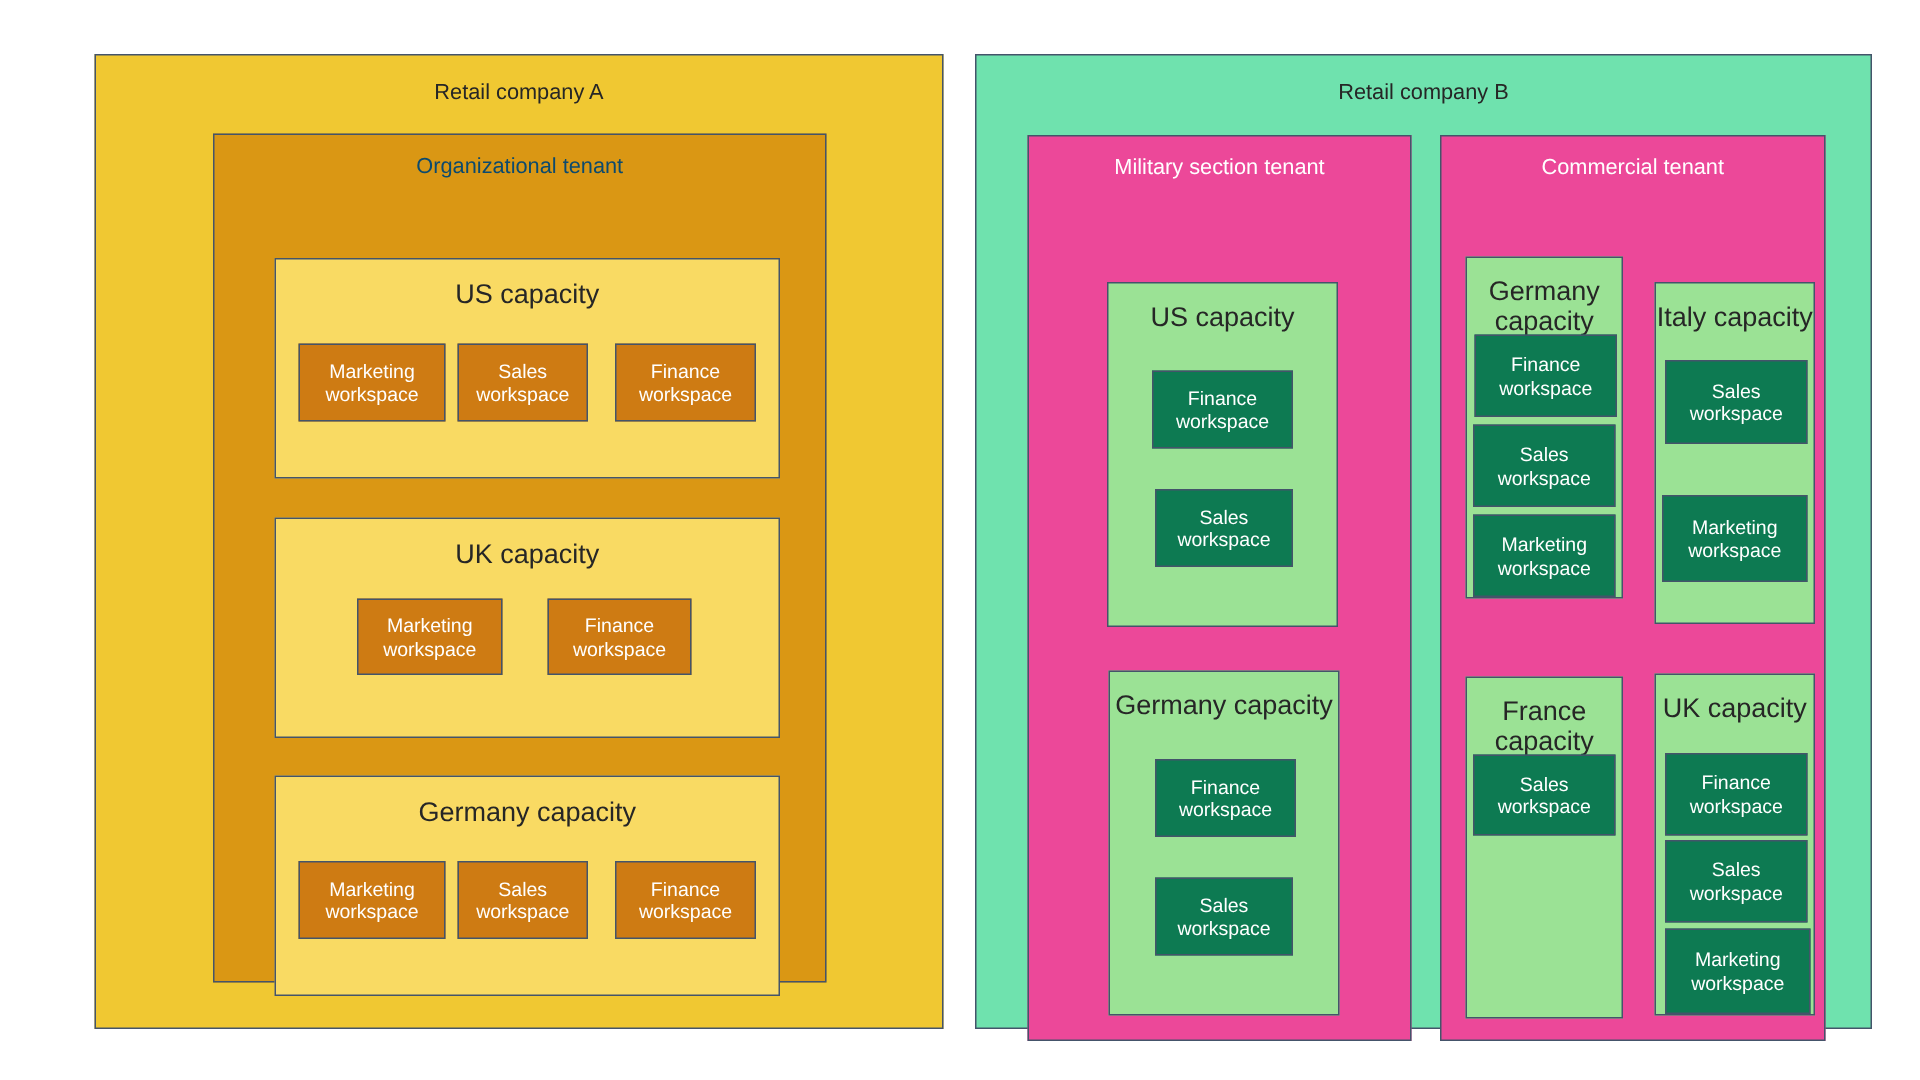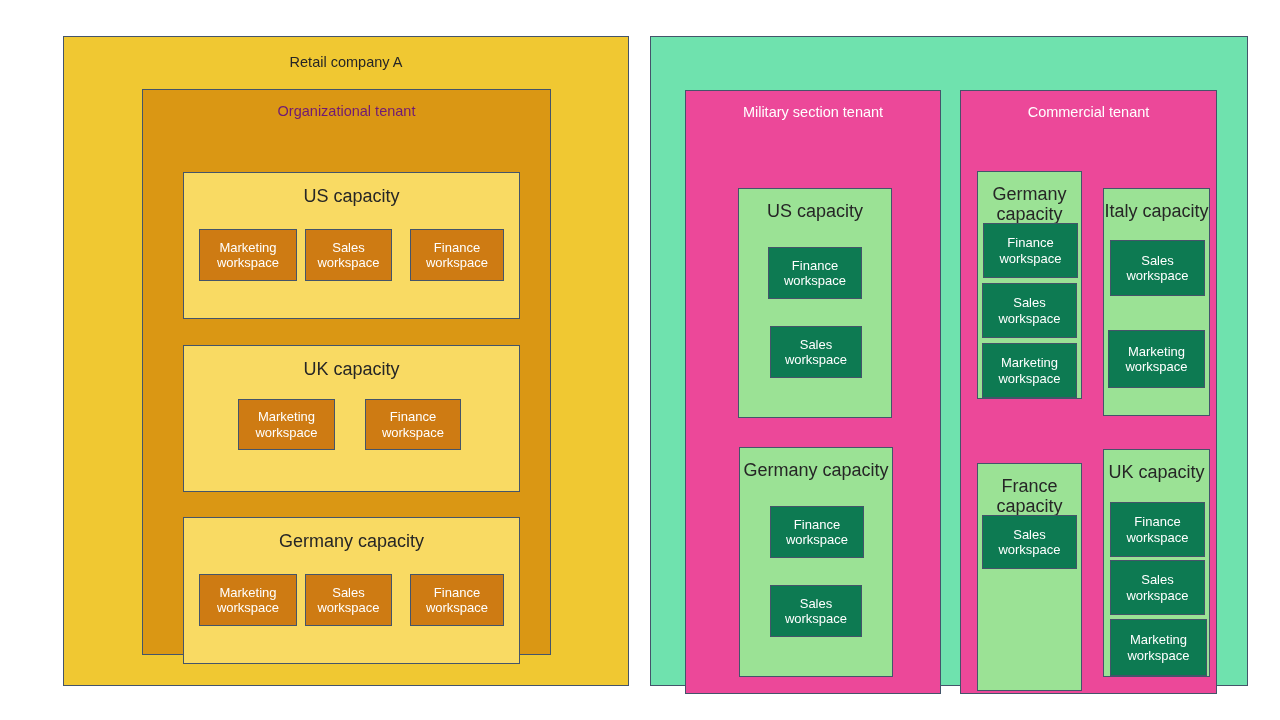--- a/index.html
+++ b/index.html
@@ -43,21 +43,21 @@
   }
   .company-a { background: #F0C832; }
   .company-b { background: #6FE2AE; }
 
   
   .tenant > .label {
     top: 13px;
     font-size: 14.5px;
   }
   .tenant-a { background: #DA9714; }
-  .tenant-a > .label { color: #701a75; }
+  .tenant-a > .label { color: #0c4a6e; }
   .tenant-b { background: #ec4899; }
   .tenant-b > .label { color: #FFFFFF; }
 
   
   .capacity > .label {
     font-size: 18px;
     color: #262626;
   }
   .cap-a { background: #F9DA63; }
   .cap-a > .label { top: 13px; }
@@ -113,20 +113,21 @@
 workspace</div>
         <div class="box workspace ws-a" style="left:121px; top:56px; width:87px; height:52px;">Sales
 workspace</div>
         <div class="box workspace ws-a" style="left:226px; top:56px; width:94px; height:52px;">Finance
 workspace</div>
       </div>
     </div>
   </div>
 
   <div class="box company company-b" style="left:650px; top:36px; width:598px; height:650px;">
+    <div class="label">Retail company B</div>
 
     <div class="box tenant tenant-b" style="left:34px; top:53px; width:256px; height:604px;">
       <div class="label">Military section tenant</div>
 
       <div class="box capacity cap-b" style="left:52px; top:97px; width:154px; height:230px;">
         <div class="label">US capacity</div>
         <div class="box workspace ws-b" style="left:29px; top:58px; width:94px; height:52px;">Finance
 workspace</div>
         <div class="box workspace ws-b" style="left:31px; top:137px; width:92px; height:52px;">Sales
 workspace</div>
@@ -156,21 +157,21 @@
       </div>
 
       <div class="box capacity cap-b" style="left:142px; top:97px; width:107px; height:228px;">
         <div class="label">Italy capacity</div>
         <div class="box workspace ws-b" style="left:6px; top:51px; width:95px; height:56px;">Sales
 workspace</div>
         <div class="box workspace ws-b" style="left:4px; top:141px; width:97px; height:58px;">Marketing
 workspace</div>
       </div>
 
-      <div class="box capacity cap-b" style="left:16px; top:372px; width:105px; height:228px;">
+      <div class="box capacity cap-b" style="left:16px; top:360px; width:105px; height:228px;">
         <div class="label">France
 capacity</div>
         <div class="box workspace ws-b" style="left:4px; top:51px; width:95px; height:54px;">Sales
 workspace</div>
       </div>
 
       <div class="box capacity cap-b" style="left:142px; top:358px; width:107px; height:228px;">
         <div class="label">UK capacity</div>
         <div class="box workspace ws-b" style="left:6px; top:52px; width:95px; height:55px;">Finance
 workspace</div>

